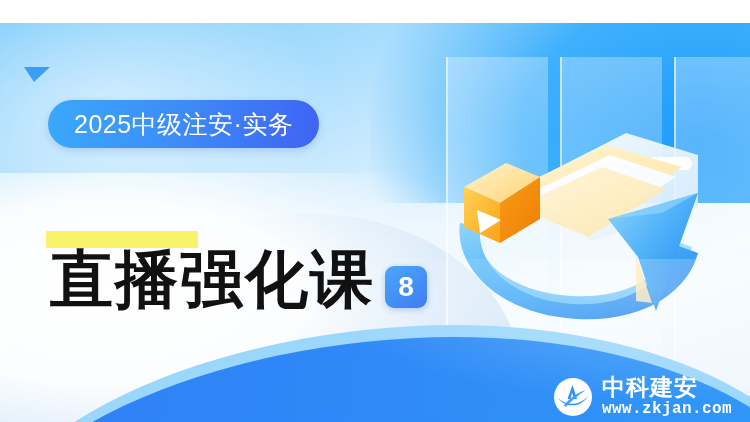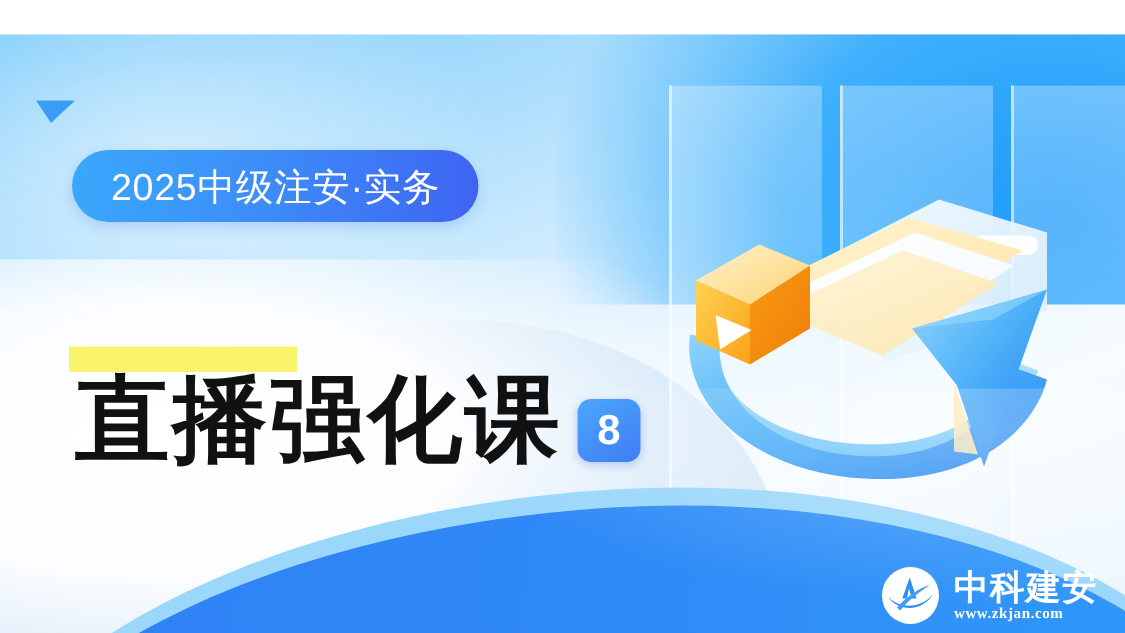--- a/index.html
+++ b/index.html
@@ -123,22 +123,22 @@
     display:flex;align-items:center;gap:9px;
   }
   .logo-mark{width:40px;height:40px;flex:none;}
   .logo-mark svg{display:block;width:100%;height:100%;}
   .logo-txt{display:flex;flex-direction:column;gap:2px;}
   .logo-name{
     color:#ffffff;font-size:23px;font-weight:bold;letter-spacing:1px;
     font-family:"Liberation Sans",sans-serif;line-height:1;
   }
   .logo-url{
-    color:#ffffff;font-size:10px;font-weight:bold;letter-spacing:.4px;
-    font-family:Liberation Serif, serif;line-height:1;
+    color:#ffffff;font-size:16px;font-weight:bold;letter-spacing:.4px;
+    font-family:Liberation Mono, monospace;line-height:1;
   }
 </style>
 </head>
 <body>
 
 <div class="banner">
 
   <div class="bg-glow-tr"></div>
   <div class="bg-soft-left"></div>
   <div class="bg-curve"></div>

